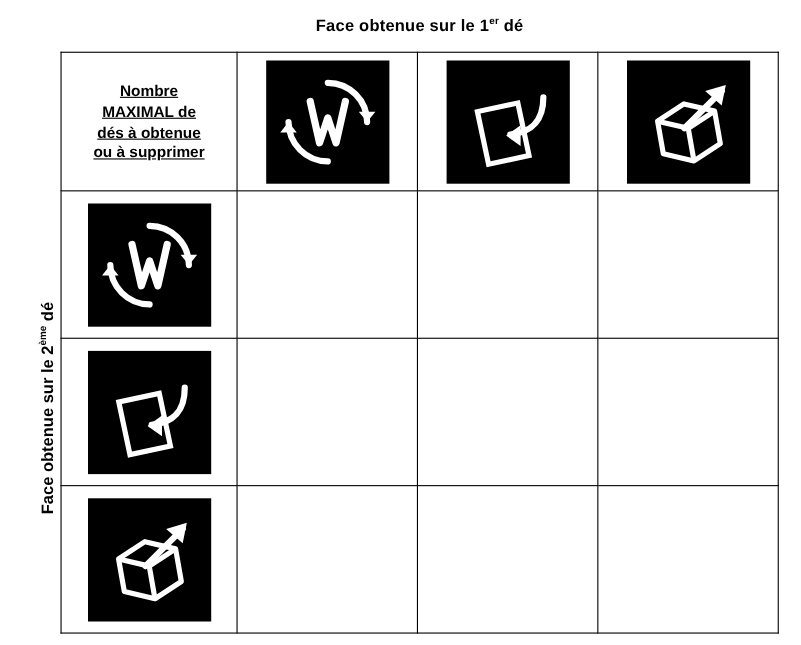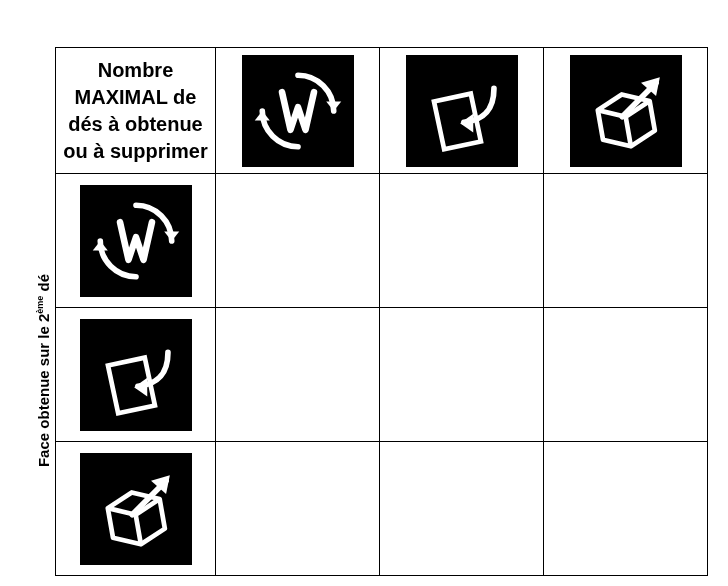--- a/index.html
+++ b/index.html
@@ -72,22 +72,23 @@
   }
   .col-head { width: 160px; }
   .col-dice { width: 164px; }
 
   .row-head { height: 126px; }
   .row-body { height: 134px; }
 
   .legend-cell {
     padding: 6px 10px;
     line-height: 1.35;
-    font-size: 20px;
+    font-size: 14px;
     font-weight: bold;
+    text-decoration: underline;
   }
 
   .icon-wrap {
     display: flex;
     align-items: center;
     justify-content: center;
   }
 
   .face {
     width: 112px;
@@ -100,20 +101,21 @@
   .face svg {
     display: block;
   }
   .empty-cell { background: #ffffff; }
 </style>
 </head>
 <body>
 
 <div id="page">
 
+  <div id="top-title"><span>Face obtenue sur le 1</span><sup>er</sup><span> dé</span></div>
 
   <div id="left-title"><span>Face obtenue sur le 2</span><sup>ème</sup><span> dé</span></div>
 
   <table id="grid">
     <colgroup>
       <col class="col-head">
       <col class="col-dice">
       <col class="col-dice">
       <col class="col-dice">
     </colgroup>

